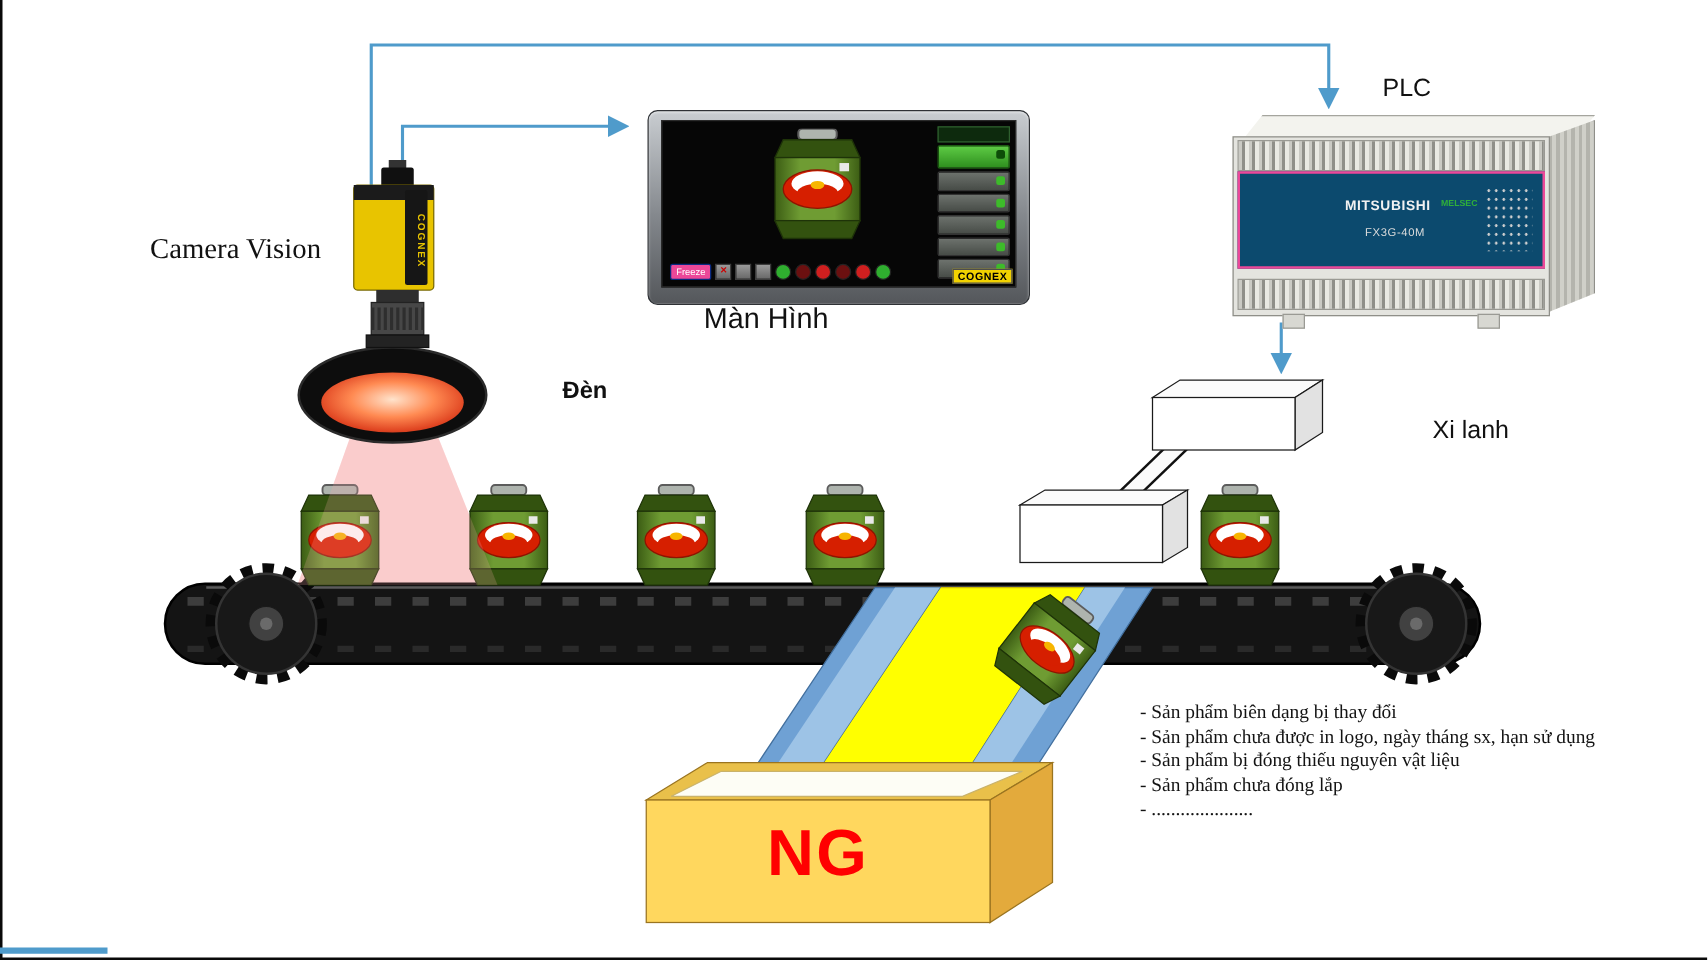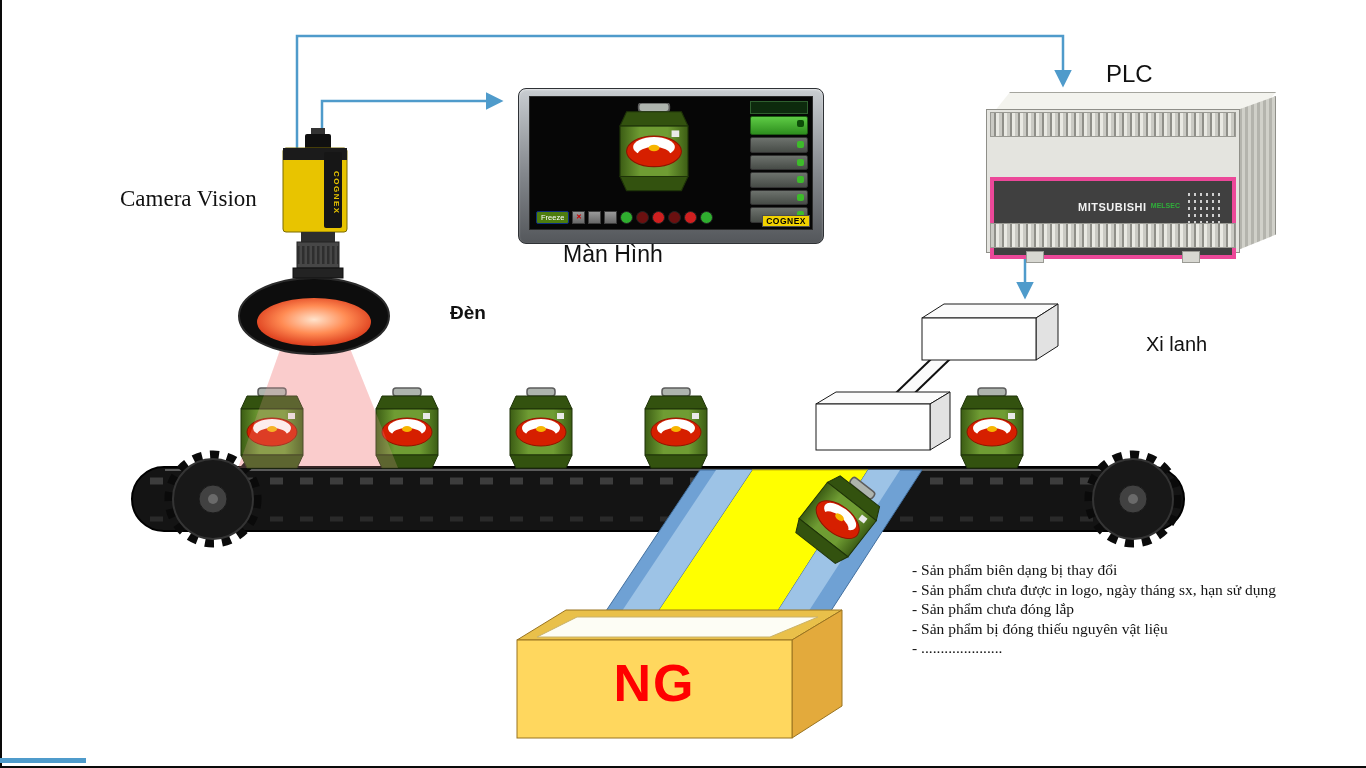--- a/index.html
+++ b/index.html
@@ -5,21 +5,21 @@
   html,body{margin:0;padding:0;background:#fff;}
   .stage{position:relative;width:1366px;height:768px;overflow:hidden;background:#fff;
          font-family:"Liberation Sans",sans-serif;color:#111;}
   .stage svg.layer{position:absolute;left:0;top:0;}
   .abs{position:absolute;}
 
   
   .lbl-camera{left:120px;top:186px;font-family:"Liberation Serif",serif;font-size:23px;}
   .lbl-light{left:430px;top:302px;font-size:19px;font-weight:bold;margin-left:20px;}
   .lbl-monitor{left:563px;top:241px;font-size:23px;}
-  .lbl-plc{left:1106px;top:60px;font-size:24px;}
+  .lbl-plc{left:1106px;top:60px;font-size:20px;}
   .lbl-cylinder{left:1146px;top:333px;font-size:20px;}
   .lbl-ng{left:517px;top:653px;width:275px;text-align:center;font-size:52px;font-weight:bold;
           color:#ff0000;letter-spacing:2px;}
 
   
   .camera-brand{left:325px;top:158px;width:16px;height:70px;writing-mode:vertical-rl;
     font-size:8px;font-weight:bold;letter-spacing:1.5px;color:#e8c400;text-align:center;}
 
   
   .defects{left:912px;top:560px;width:420px;font-family:"Liberation Serif",serif;
@@ -36,21 +36,21 @@
     flex-direction:column;gap:2px;}
   .panel-header{height:11px;background:#0d2a0d;border:1px solid #2f5f2f;}
   .panel-btn{height:14px;background:linear-gradient(#6d726d,#474c47);border:1px solid #333;
     border-radius:2px;position:relative;}
   .panel-btn.selected{height:18px;background:linear-gradient(#5ecb45,#2e8f1e);border-color:#1c5c12;}
   .panel-btn .glyph{position:absolute;right:3px;top:3px;width:7px;height:7px;background:#3dbb2a;
     border-radius:2px;}
   .panel-btn.selected .glyph{background:#0d4d08;}
   .screen-toolbar{position:absolute;left:6px;bottom:5px;height:14px;display:flex;gap:3px;
     align-items:center;}
-  .freeze-btn{background:#4d7c0f;color:#fff;font-size:7.5px;line-height:11px;padding:0 4px;
+  .freeze-btn{background:#ec4899;color:#fff;font-size:7.5px;line-height:11px;padding:0 4px;
     border:1px solid #0a2a80;border-radius:2px;}
   .tool-sq{width:11px;height:11px;background:linear-gradient(#9a9a9a,#686868);border:1px solid #3d3d3d;
     font-size:7px;line-height:10px;text-align:center;color:#c00;font-weight:bold;}
   .led{width:11px;height:11px;border-radius:50%;border:1px solid #222;}
   .cognex-badge{position:absolute;right:2px;bottom:2px;background:#f2d200;color:#000;
     font-weight:bold;font-size:8.5px;padding:0 3px;border:1px solid #4d4d4d;letter-spacing:.5px;}
 
   
   .plc{left:986px;top:92px;width:290px;height:176px;}
   .plc-top3d{position:absolute;left:8px;top:0;width:280px;height:18px;background:#f3f3ee;
@@ -58,22 +58,22 @@
   .plc-side3d{position:absolute;left:252px;top:4px;width:36px;height:152px;background:
     repeating-linear-gradient(90deg,#b4b4ad 0 3px,#d0d0c9 3px 6px);
     clip-path:polygon(0 9%,100% 0,100% 90%,0 100%);border:1px solid #8f8f89;}
   .plc-body{position:absolute;left:0;top:17px;width:252px;height:142px;background:#e4e4df;
     border:1px solid #8f8f89;}
   .plc-terminals{position:absolute;left:3px;right:3px;height:23px;background:
     repeating-linear-gradient(90deg,#cacac4 0 3px,#8f8f89 3px 5px,#e9e9e3 5px 8px);
     border:1px solid #9a9a94;}
   .plc-terminals.top{top:2px;}
   .plc-terminals.bottom{bottom:4px;}
-  .plc-panel{position:absolute;left:3px;right:3px;top:27px;height:74px;background:#404040;
-    border:4px solid #ec4899;margin-top:40px;}
+  .plc-panel{position:absolute;left:3px;right:3px;top:27px;height:74px;background:#0c4a6e;
+    border:2px solid #ec4899;}
   .plc-brand{position:absolute;left:84px;top:20px;color:#f2f2f2;font-weight:bold;font-size:11px;
     letter-spacing:.5px;}
   .plc-melsec{position:absolute;right:52px;top:21px;color:#2fae3a;font-weight:bold;font-size:7px;}
   .plc-model{position:absolute;left:100px;top:42px;color:#dcdcdc;font-size:9px;letter-spacing:.5px;}
   .plc-leds{position:absolute;right:8px;top:10px;width:38px;height:52px;
     background-image:radial-gradient(#cfcfcf 1px,transparent 1.3px);background-size:6px 7px;}
   .plc-foot{position:absolute;width:16px;height:10px;background:#d8d8d2;border:1px solid #9a9a94;
     top:159px;}
   .plc-foot.f1{left:40px;} .plc-foot.f2{left:196px;}
 
@@ -265,22 +265,22 @@
       </div>
       <div class="plc-terminals bottom"></div>
     </div>
     <div class="plc-foot f1"></div>
     <div class="plc-foot f2"></div>
   </div>
 
   <div class="abs defects">
     <div>- Sản phẩm biên dạng bị thay đổi</div>
     <div>- Sản phẩm chưa được in logo, ngày tháng sx, hạn sử dụng</div>
+    <div>- Sản phẩm bị đóng thiếu nguyên vật liệu</div>
     <div>- Sản phẩm chưa đóng lắp</div>
-    <div>- Sản phẩm bị đóng thiếu nguyên vật liệu</div>
     <div>-  .....................</div>
   </div>
 
   <div class="abs edge-left"></div>
   <div class="abs edge-bottom"></div>
   <div class="abs corner-blue"></div>
 
 </div>
 
 </body></html>

